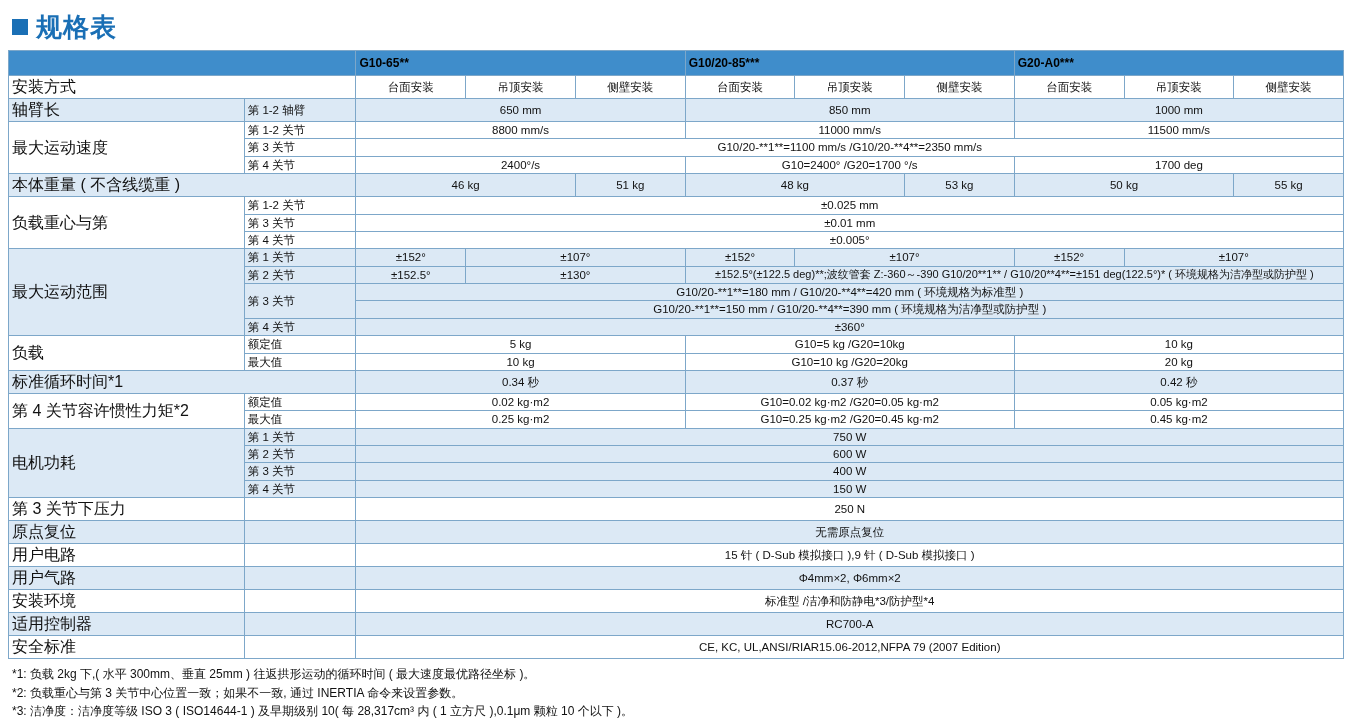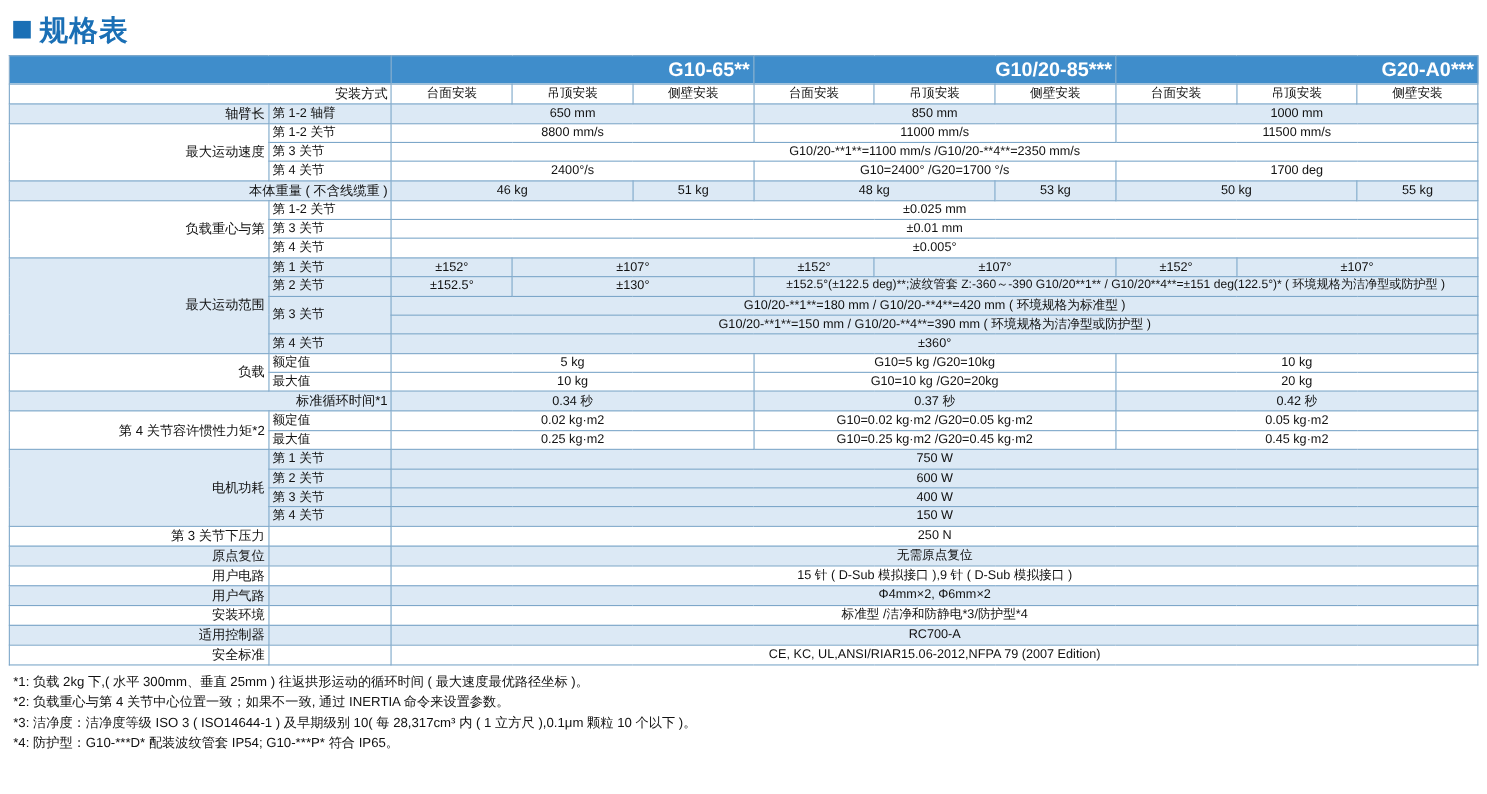--- a/index.html
+++ b/index.html
@@ -25,31 +25,31 @@
   }
   table.spec td,table.spec th{
     border:1px solid #7da7c9;
     padding:1px 3px;
     line-height:1.25;
     vertical-align:middle;
     background:#ffffff;
   }
   .hdr{
     background:#3f8dcb !important;
-    color:#ffffff;
+    color:#000000;
     font-weight:bold;
-    text-align:right;
-    font-size:18px;
+    text-align:left;
+    font-size:12px;
     height:22px;
   }
   .hdr-blank{background:#3f8dcb !important;border-right:1px solid #7da7c9;}
   .lbl{
-    text-align:right;
+    text-align:left;
     padding-left:4px;
-    font-size:12px;
+    font-size:16px;
     background:#ffffff;
   }
   .sub{
     text-align:left;
     padding-left:6px;
     font-size:11.5px;
     background:#ffffff;
   }
   .c{text-align:center;}
   .tint{background:#dce9f5 !important;}
@@ -277,18 +277,18 @@
     <tr>
       <td class="lbl">安全标准</td>
       <td class="sub"></td>
       <td class="c" colspan="9">CE, KC, UL,ANSI/RIAR15.06-2012,NFPA 79 (2007 Edition)</td>
     </tr>
   </tbody>
     </table>
 
   <div class="notes">
     <div>*1: 负载 2kg 下,( 水平 300mm、垂直 25mm ) 往返拱形运动的循环时间 ( 最大速度最优路径坐标 )。</div>
-    <div>*2: 负载重心与第 4 关节中心位置一致；如果不一致, 通过 INERTIA 命令来设置参数。</div>
+    <div>*2: 负载重心与第 3 关节中心位置一致；如果不一致, 通过 INERTIA 命令来设置参数。</div>
     <div>*3: 洁净度：洁净度等级 ISO 3 ( ISO14644-1 ) 及早期级别 10( 每 28,317cm³ 内 ( 1 立方尺 ),0.1μm 颗粒 10 个以下 )。</div>
     <div>*4: 防护型：G10-***D* 配装波纹管套 IP54; G10-***P* 符合 IP65。</div>
   </div>
 
 </div>
 
 </body></html>

